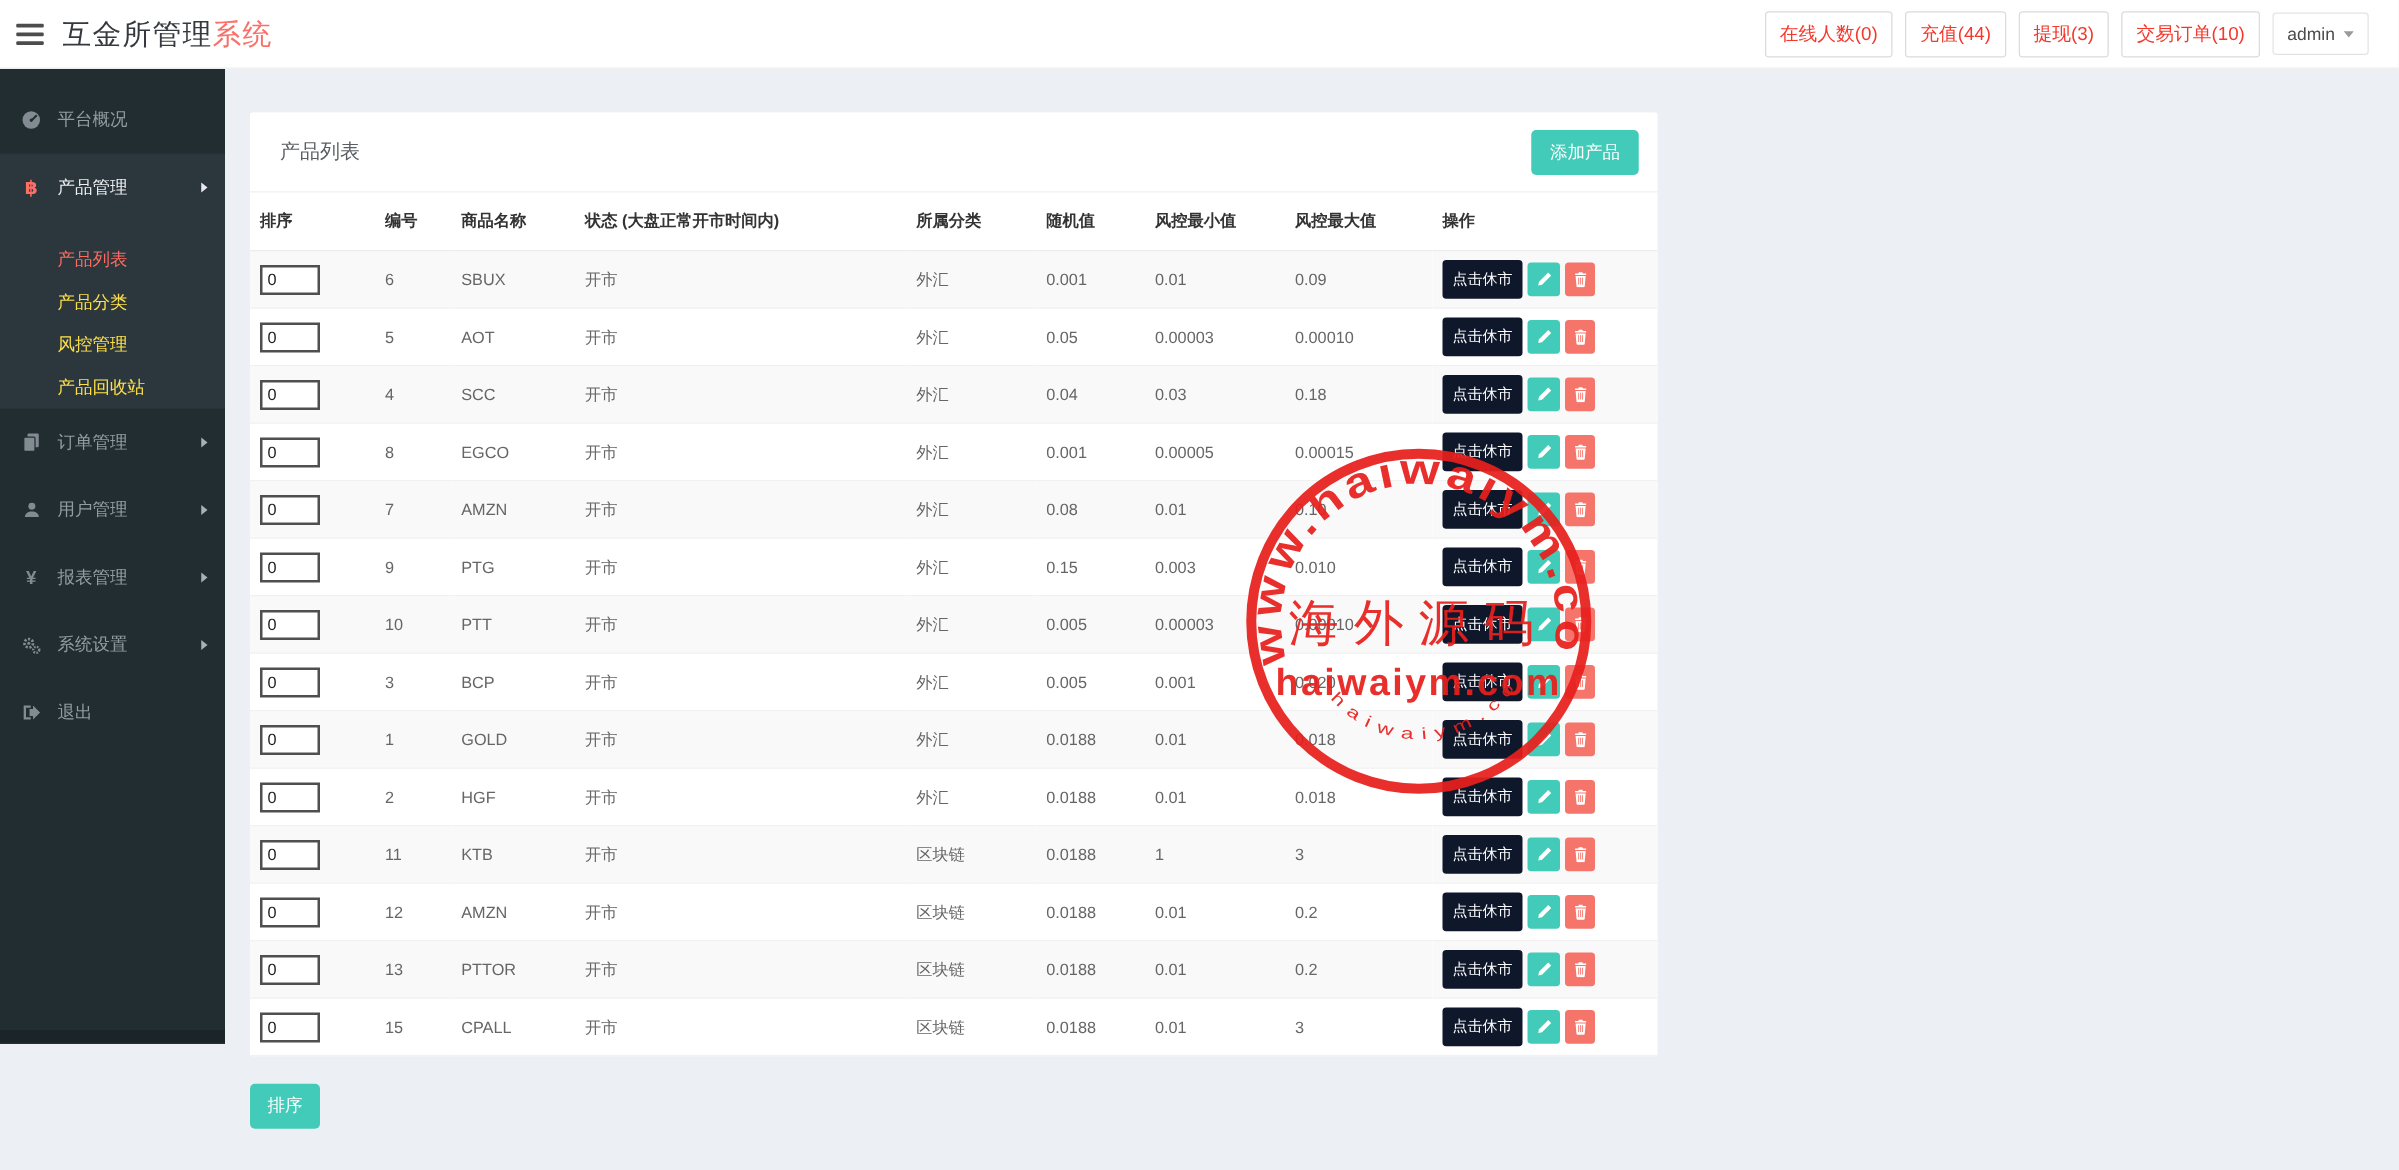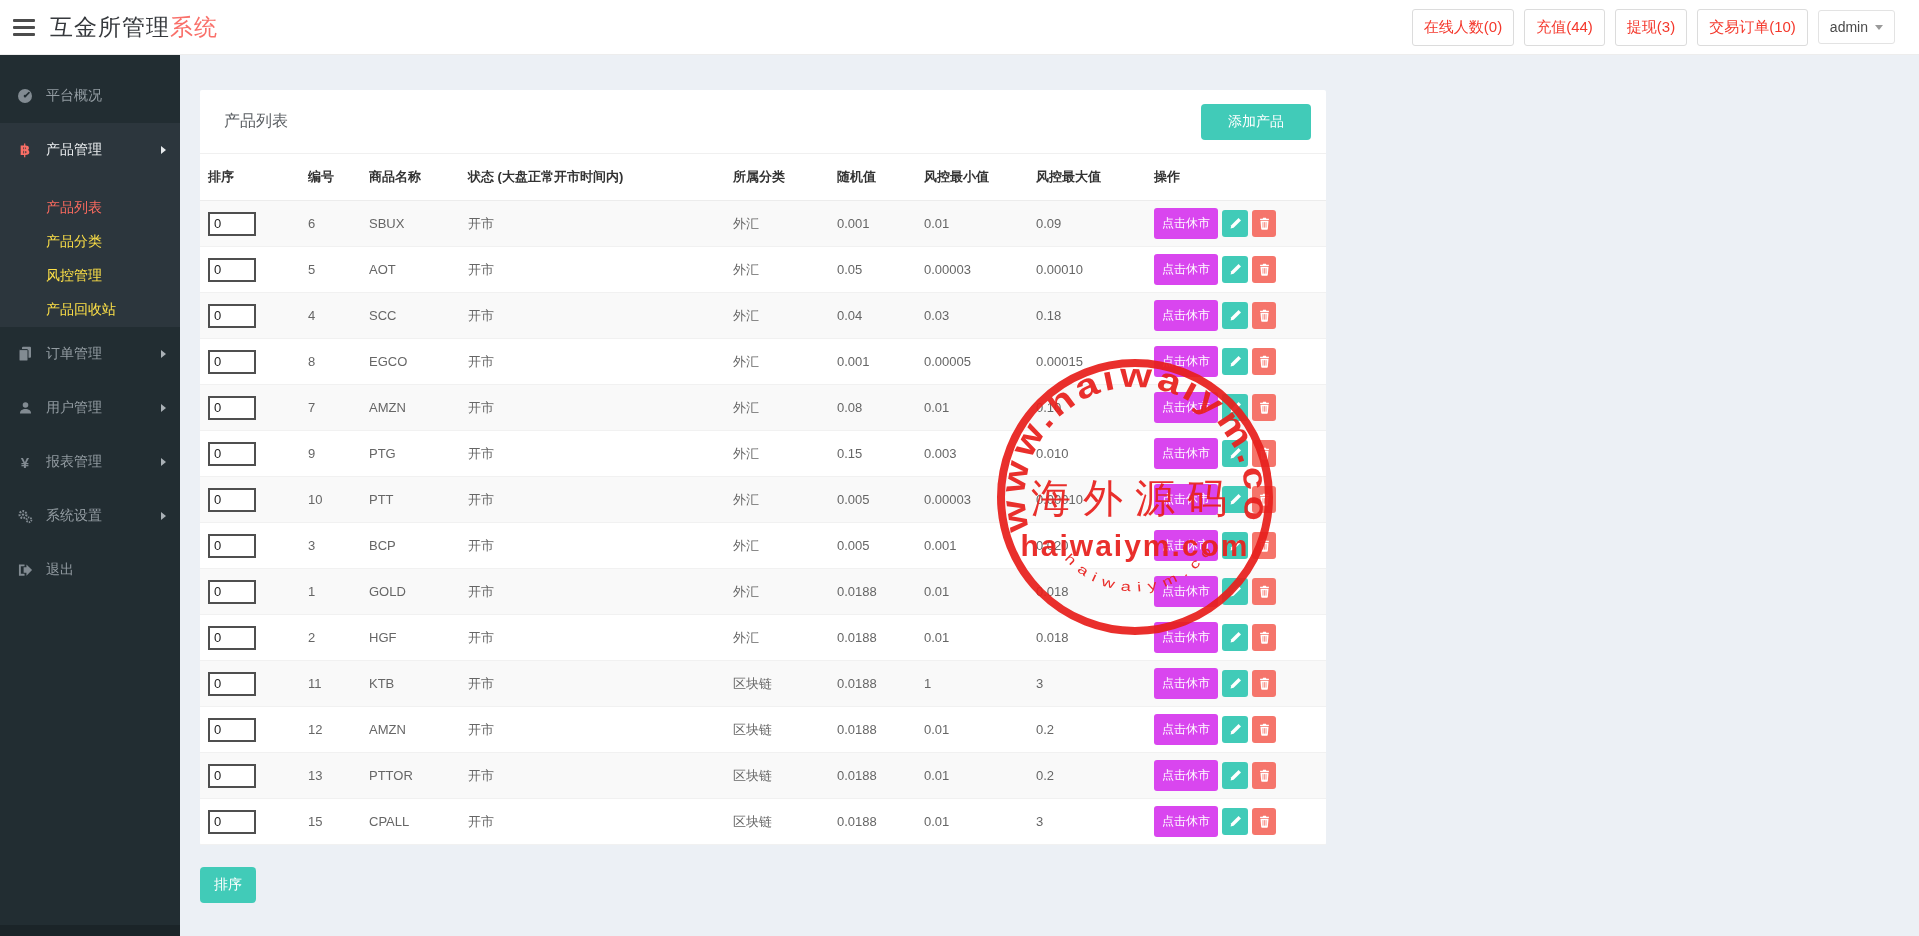--- a/index.html
+++ b/index.html
@@ -26,21 +26,21 @@
     padding:8px 11px; border-radius:3px; cursor:pointer; font-family:inherit; white-space:nowrap;
   }
   .admin-box {
     border:1px solid #e3e3e3; border-radius:3px; padding:8px 11px; font-size:14px;
     color:#4a4a4a; display:flex; align-items:center; gap:7px; cursor:pointer; background:#fff;
   }
   .caret-down { width:0; height:0; border-left:4px solid transparent; border-right:4px solid transparent; border-top:5px solid #9a9a9a; }
 
   
   .sidebar {
-    position:absolute; top:55px; left:0; width:180px; height:881px;
+    position:absolute; top:55px; left:0; width:180px; height:780px;
     background:#222d32; z-index:5;
   }
   .sidebar ul { list-style:none; margin:0; padding:14px 0 0 0; }
   .menu-item {
     display:flex; align-items:center; height:54px; padding:0 14px;
     color:#939ca2; font-size:14px; cursor:pointer; white-space:nowrap;
   }
   .mi-icon { width:22px; min-width:22px; display:inline-flex; justify-content:center; align-items:center; margin-right:10px; color:#828b92; font-size:15px; font-weight:bold; }
   .caret-right { margin-left:auto; width:0; height:0; border-top:4px solid transparent; border-bottom:4px solid transparent; border-left:5px solid #aab1b6; }
   .product-panel { background:#2c363d; }
@@ -51,39 +51,39 @@
   .submenu li.active { color:#fc6b5f; }
   .sidebar-strip { position:absolute; bottom:0; left:0; width:100%; height:11px; background:#1b2428; }
 
   
   .main { position:absolute; left:180px; top:55px; width:1739px; height:881px; padding:35px 0 0 20px; }
   .card { width:1126px; background:#ffffff; border-radius:2px; }
   .card-header { height:64px; display:flex; align-items:center; padding:0 15px 0 24px; border-bottom:1px solid #f0f0f0; }
   .card-title { font-size:16px; color:#5b5f63; }
   .add-btn {
     margin-left:auto; background:#41cbb8; color:#fff; border:none; border-radius:4px;
-    font-size:14px; padding:9px 27px; cursor:pointer; font-family:inherit;
+    font-size:14px; padding:9px 15px; cursor:pointer; font-family:inherit;
   }
 
   table { width:100%; border-collapse:collapse; table-layout:fixed; }
   th {
     text-align:left; font-size:13px; color:#333; font-weight:bold;
     padding:14px 8px; border-bottom:1px solid #ececec; white-space:nowrap; overflow:hidden;
   }
   td {
     font-size:13px; color:#666; padding:0 8px; height:46px;
     border-bottom:1px solid #f1f1f1; white-space:nowrap; overflow:hidden;
   }
   tbody tr:nth-child(odd) { background:#f9f9f9; }
   .sort-input {
     width:48px; height:24px; border:2px solid #4f4f4f; font-size:13px;
     padding:1px 4px; font-family:inherit; background:#fff; color:#222;
   }
   .actions button { vertical-align:middle; cursor:pointer; border:none; font-family:inherit; }
-  .btn-close-market { background:#d946ef; color:#fff; border-radius:3px; font-size:12px; padding:7px 8px; }
+  .btn-close-market { background:#0f172a; color:#fff; border-radius:3px; font-size:12px; padding:7px 8px; }
   .btn-edit { background:#41cbb8; border-radius:3px; width:26px; height:27px; margin-left:4px; display:inline-flex; align-items:center; justify-content:center; }
   .btn-delete { background:#f5756b; border-radius:3px; width:24px; height:27px; margin-left:4px; display:inline-flex; align-items:center; justify-content:center; }
 
   .sort-submit-btn {
     margin-top:22px; background:#41cbb8; color:#fff; border:none; border-radius:4px;
     font-size:14px; padding:9px 14px; cursor:pointer; font-family:inherit; display:inline-block;
   }
 
   
   .watermark {

